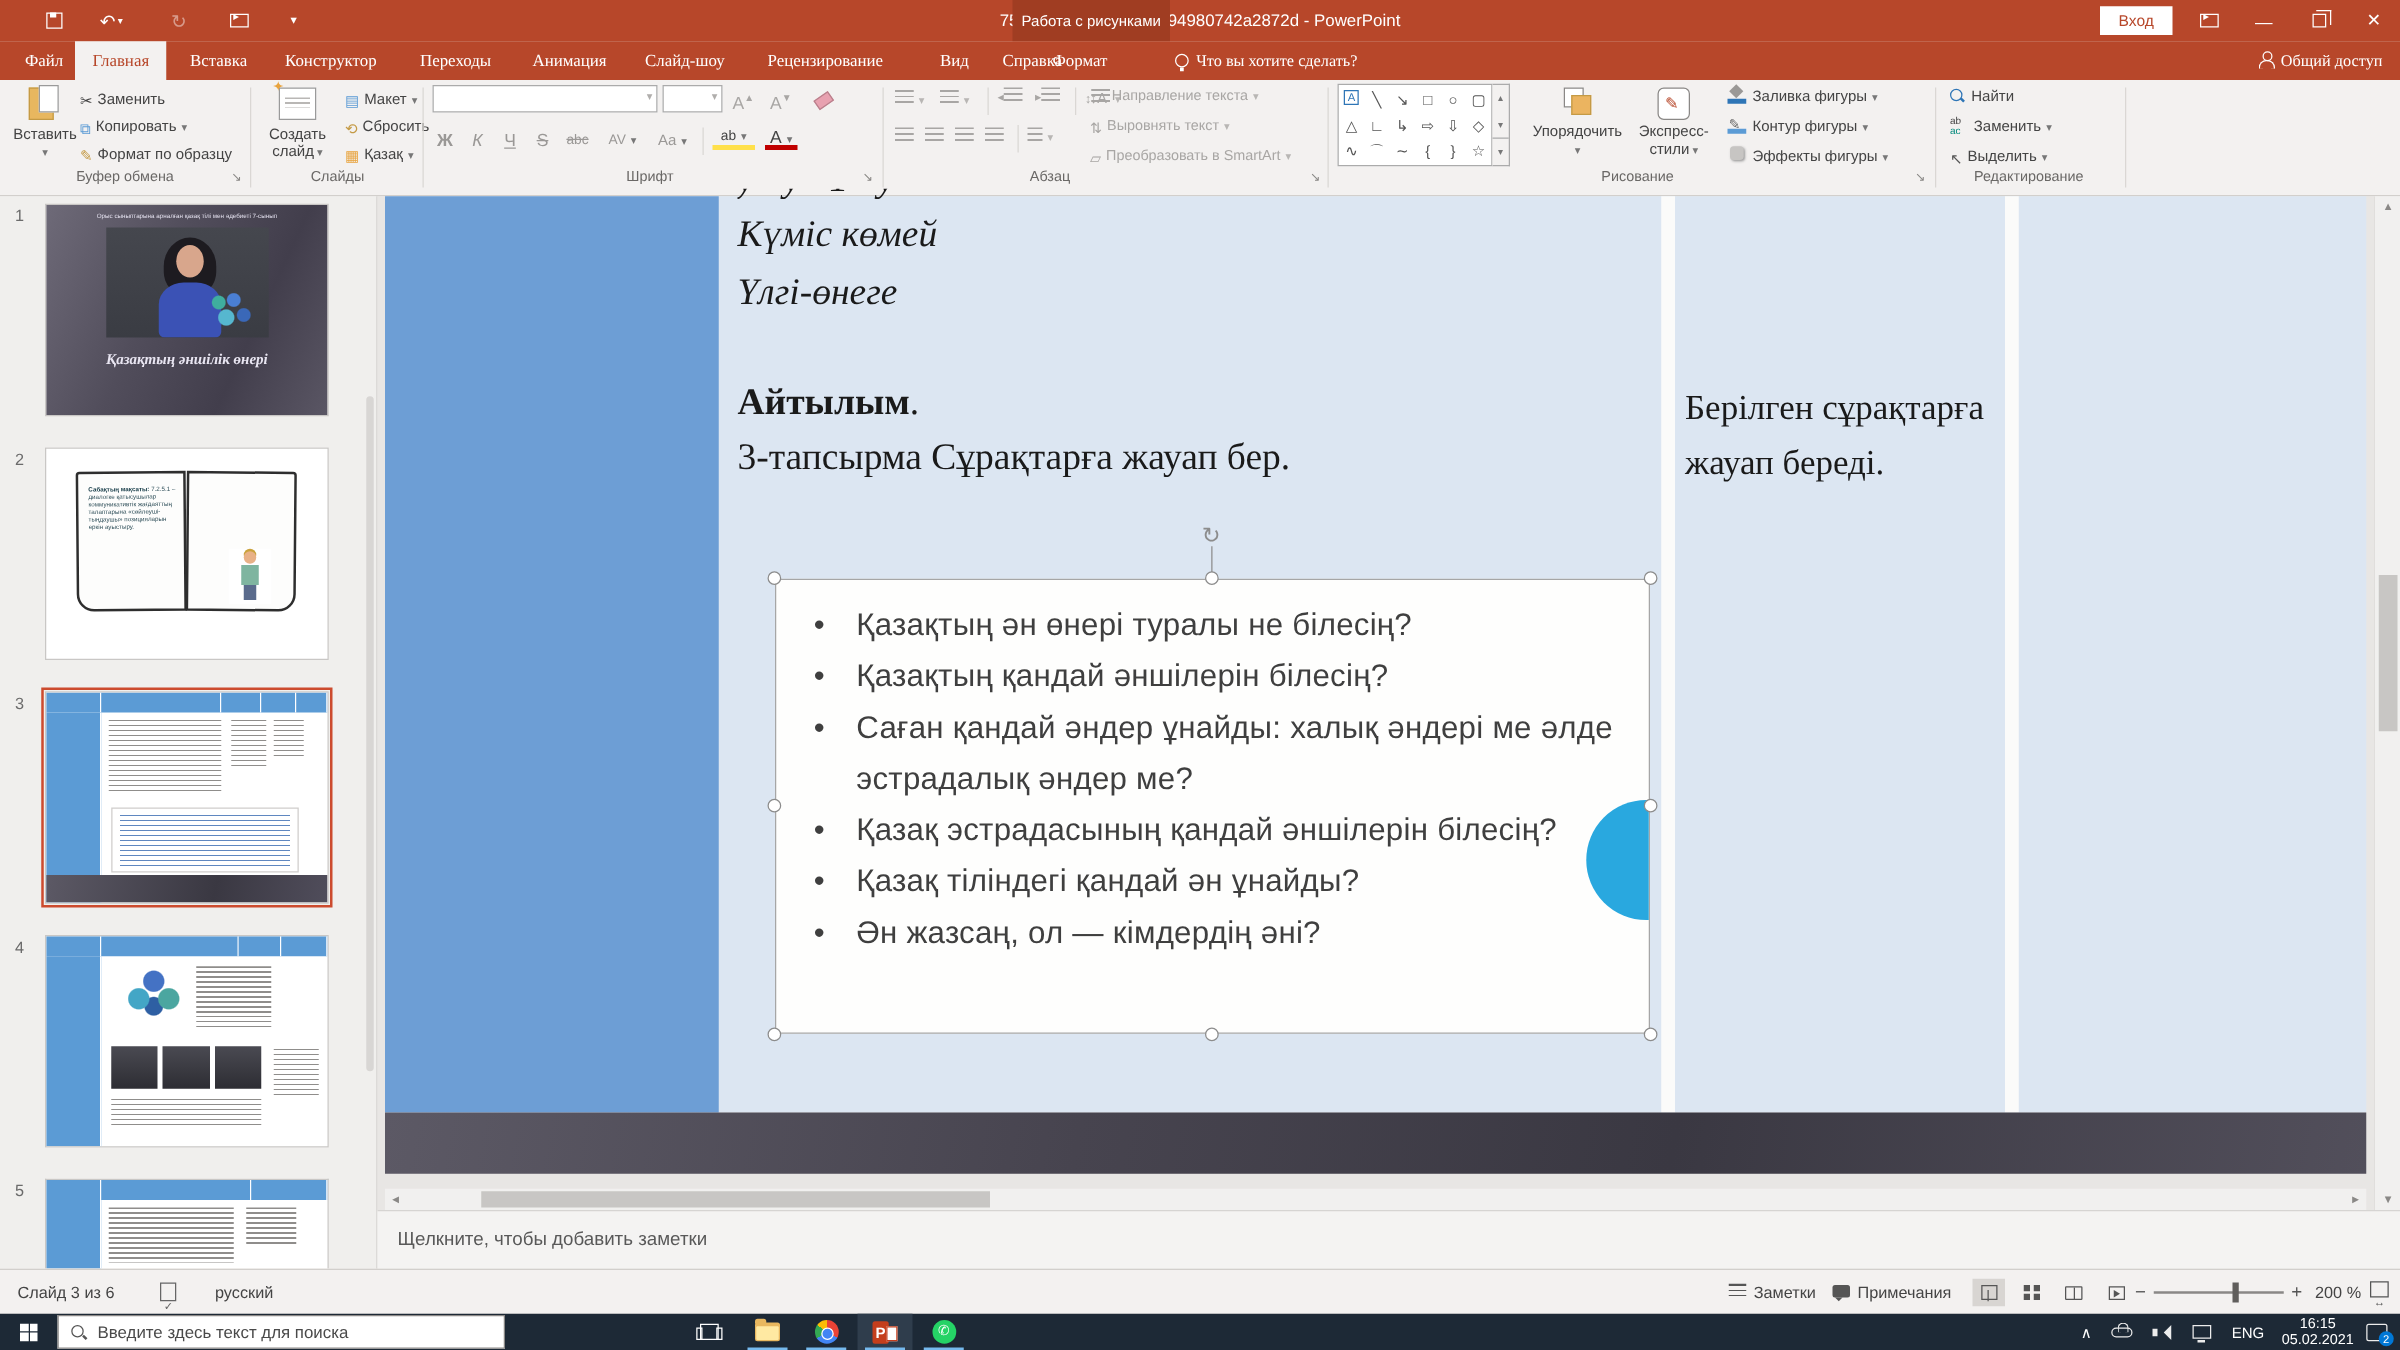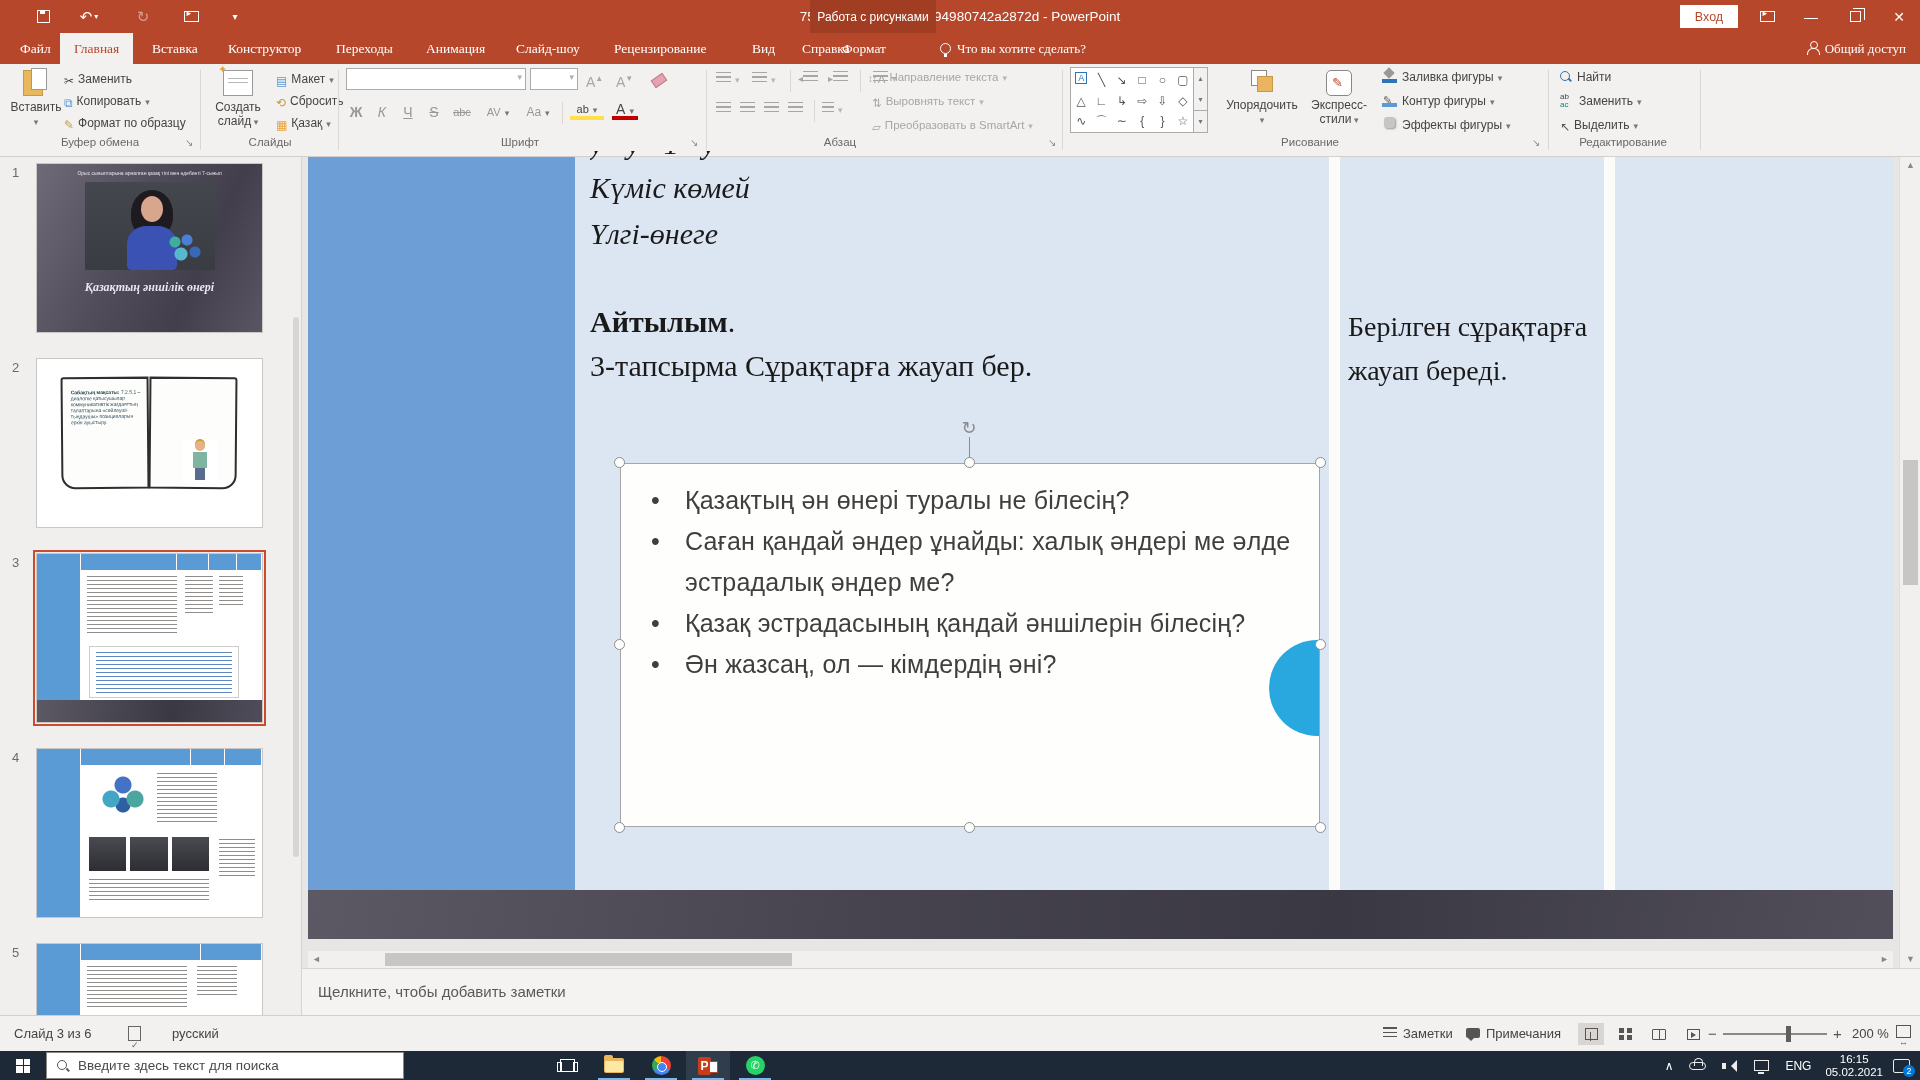--- a/index.html
+++ b/index.html
@@ -492,22 +492,24 @@
     <div id="txt2" class="abs serif">Үлгі-өнеге</div>
     <div id="txt3" class="abs serif"><b>Айтылым</b><span>.</span></div>
     <div id="txt4" class="abs serif">3-тапсырма Сұрақтарға жауап бер.</div>
     <div id="col2" class="colcell serif">Берілген сұрақтарға жауап береді.</div>
 
     <div id="selbox">
       <div class="inner">
         <div id="bluecircle"></div>
         <ul>
           <li>Қазақтың ән өнері туралы не білесің?</li>
+          <li>Қазақтың қандай әншілерін білесің?</li>
           <li>Саған қандай әндер ұнайды: халық әндері ме әлде эстрадалық әндер ме?</li>
           <li>Қазақ эстрадасының қандай әншілерін білесің?</li>
+          <li>Қазақ тіліндегі қандай ән ұнайды?</li>
           <li>Ән жазсаң, ол — кімдердің әні?</li>
         </ul>
       </div>
       <div id="rot">↻</div>
       <div id="rot-stem"></div>
       <div class="h" style="left:-6px;top:-6px"></div>
       <div class="h" style="left:344px;top:-6px"></div>
       <div class="h" style="right:-6px;top:-6px"></div>
       <div class="h" style="left:-6px;top:176px"></div>
       <div class="h" style="right:-6px;top:176px"></div>

